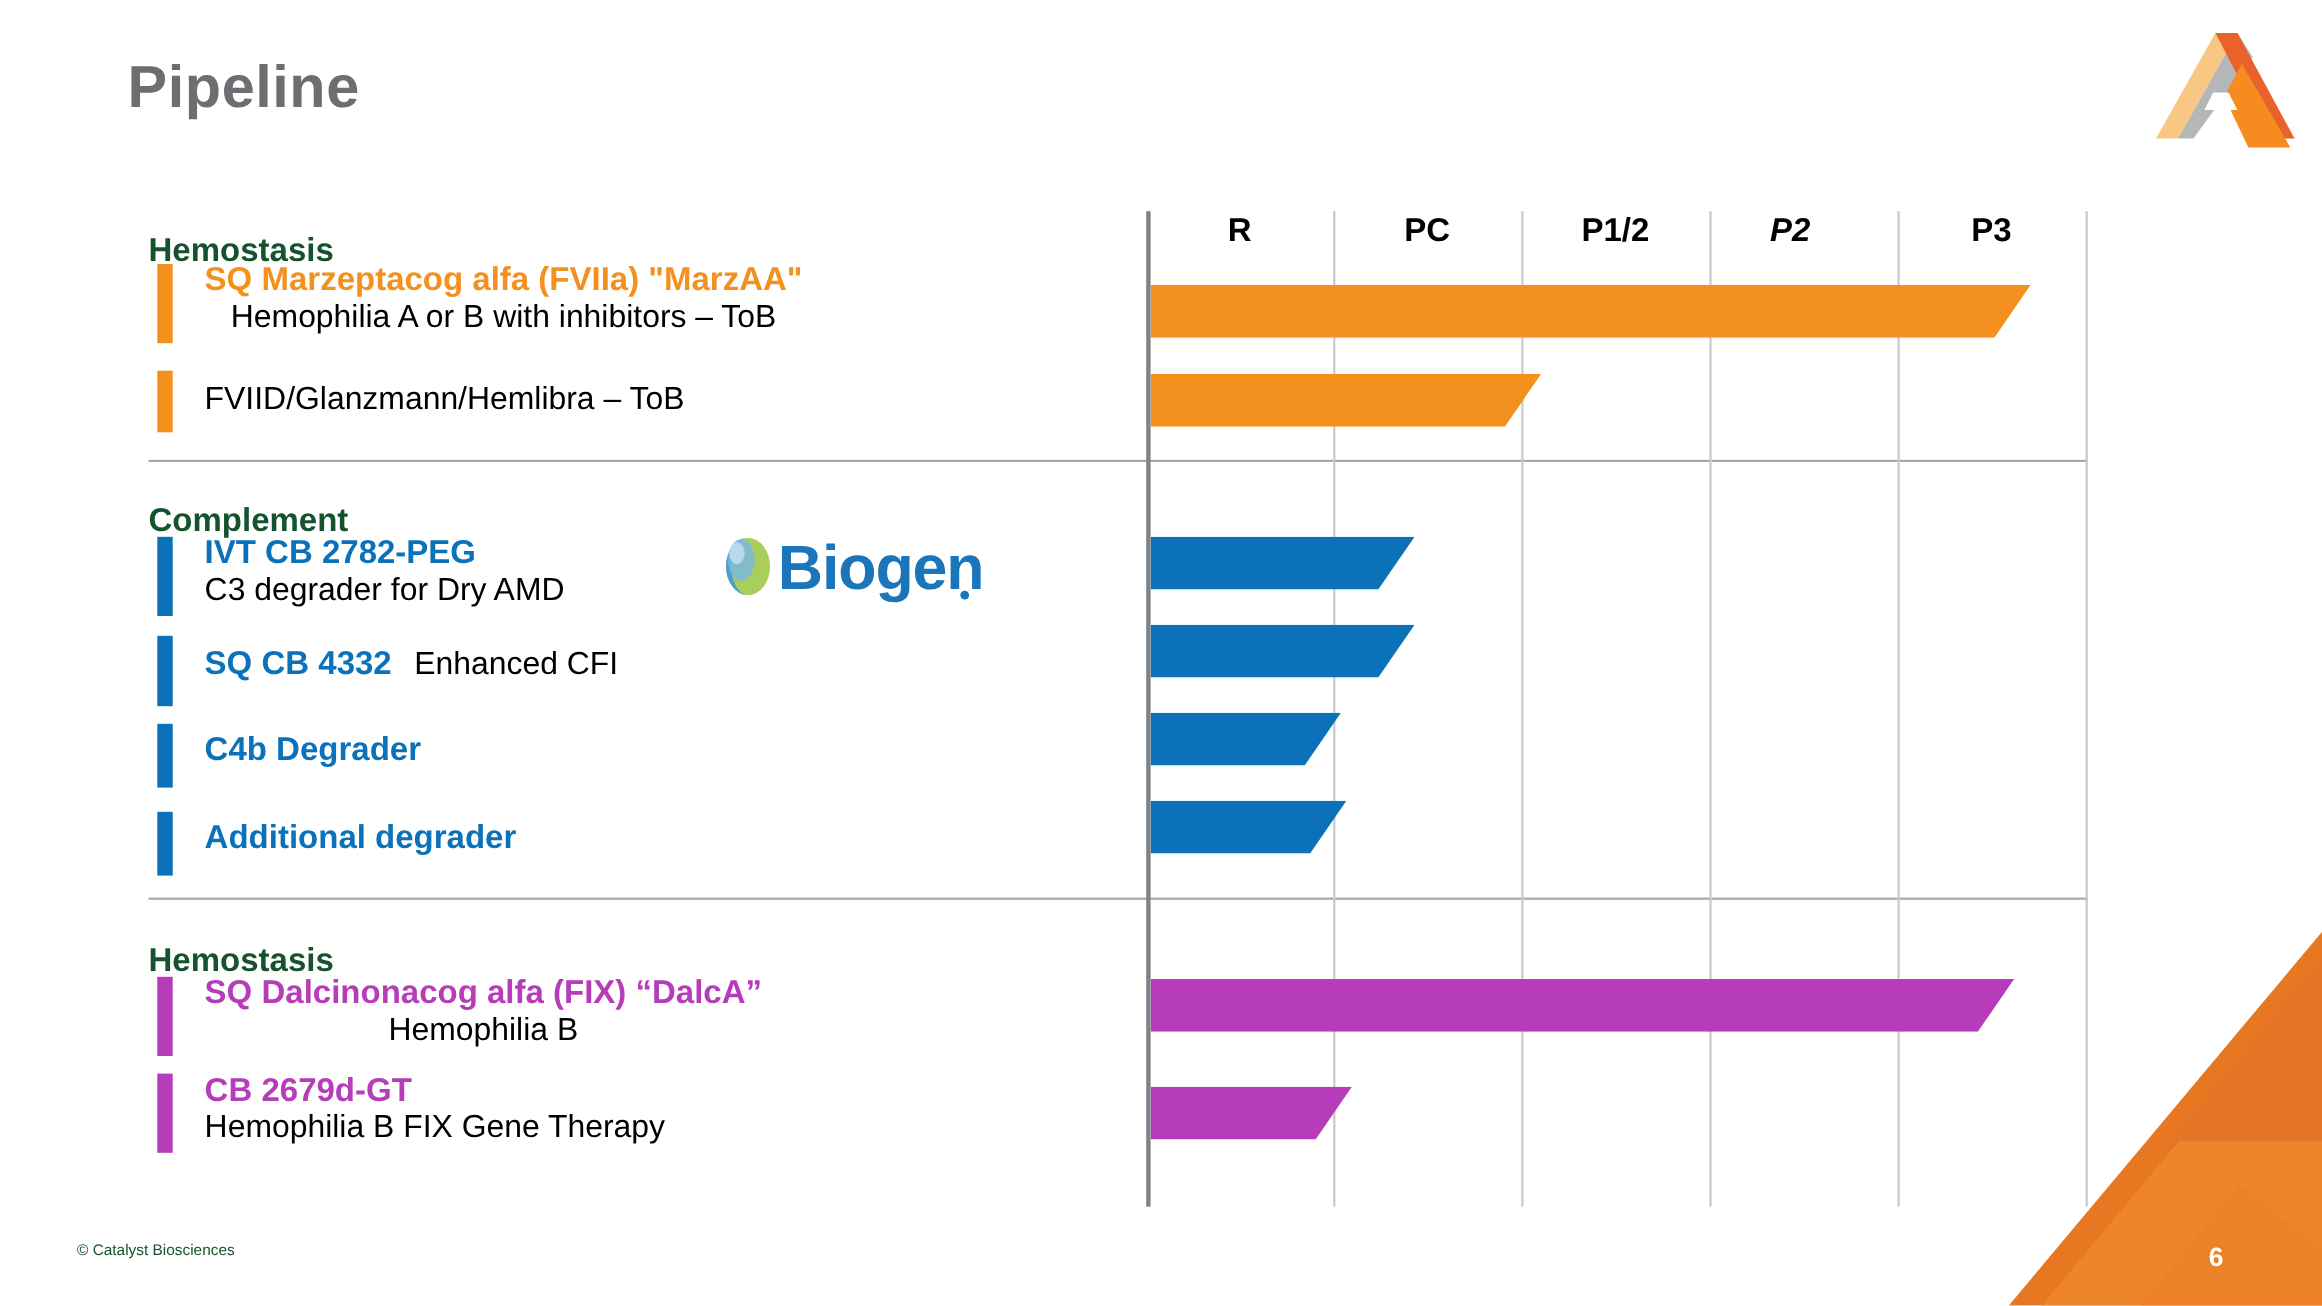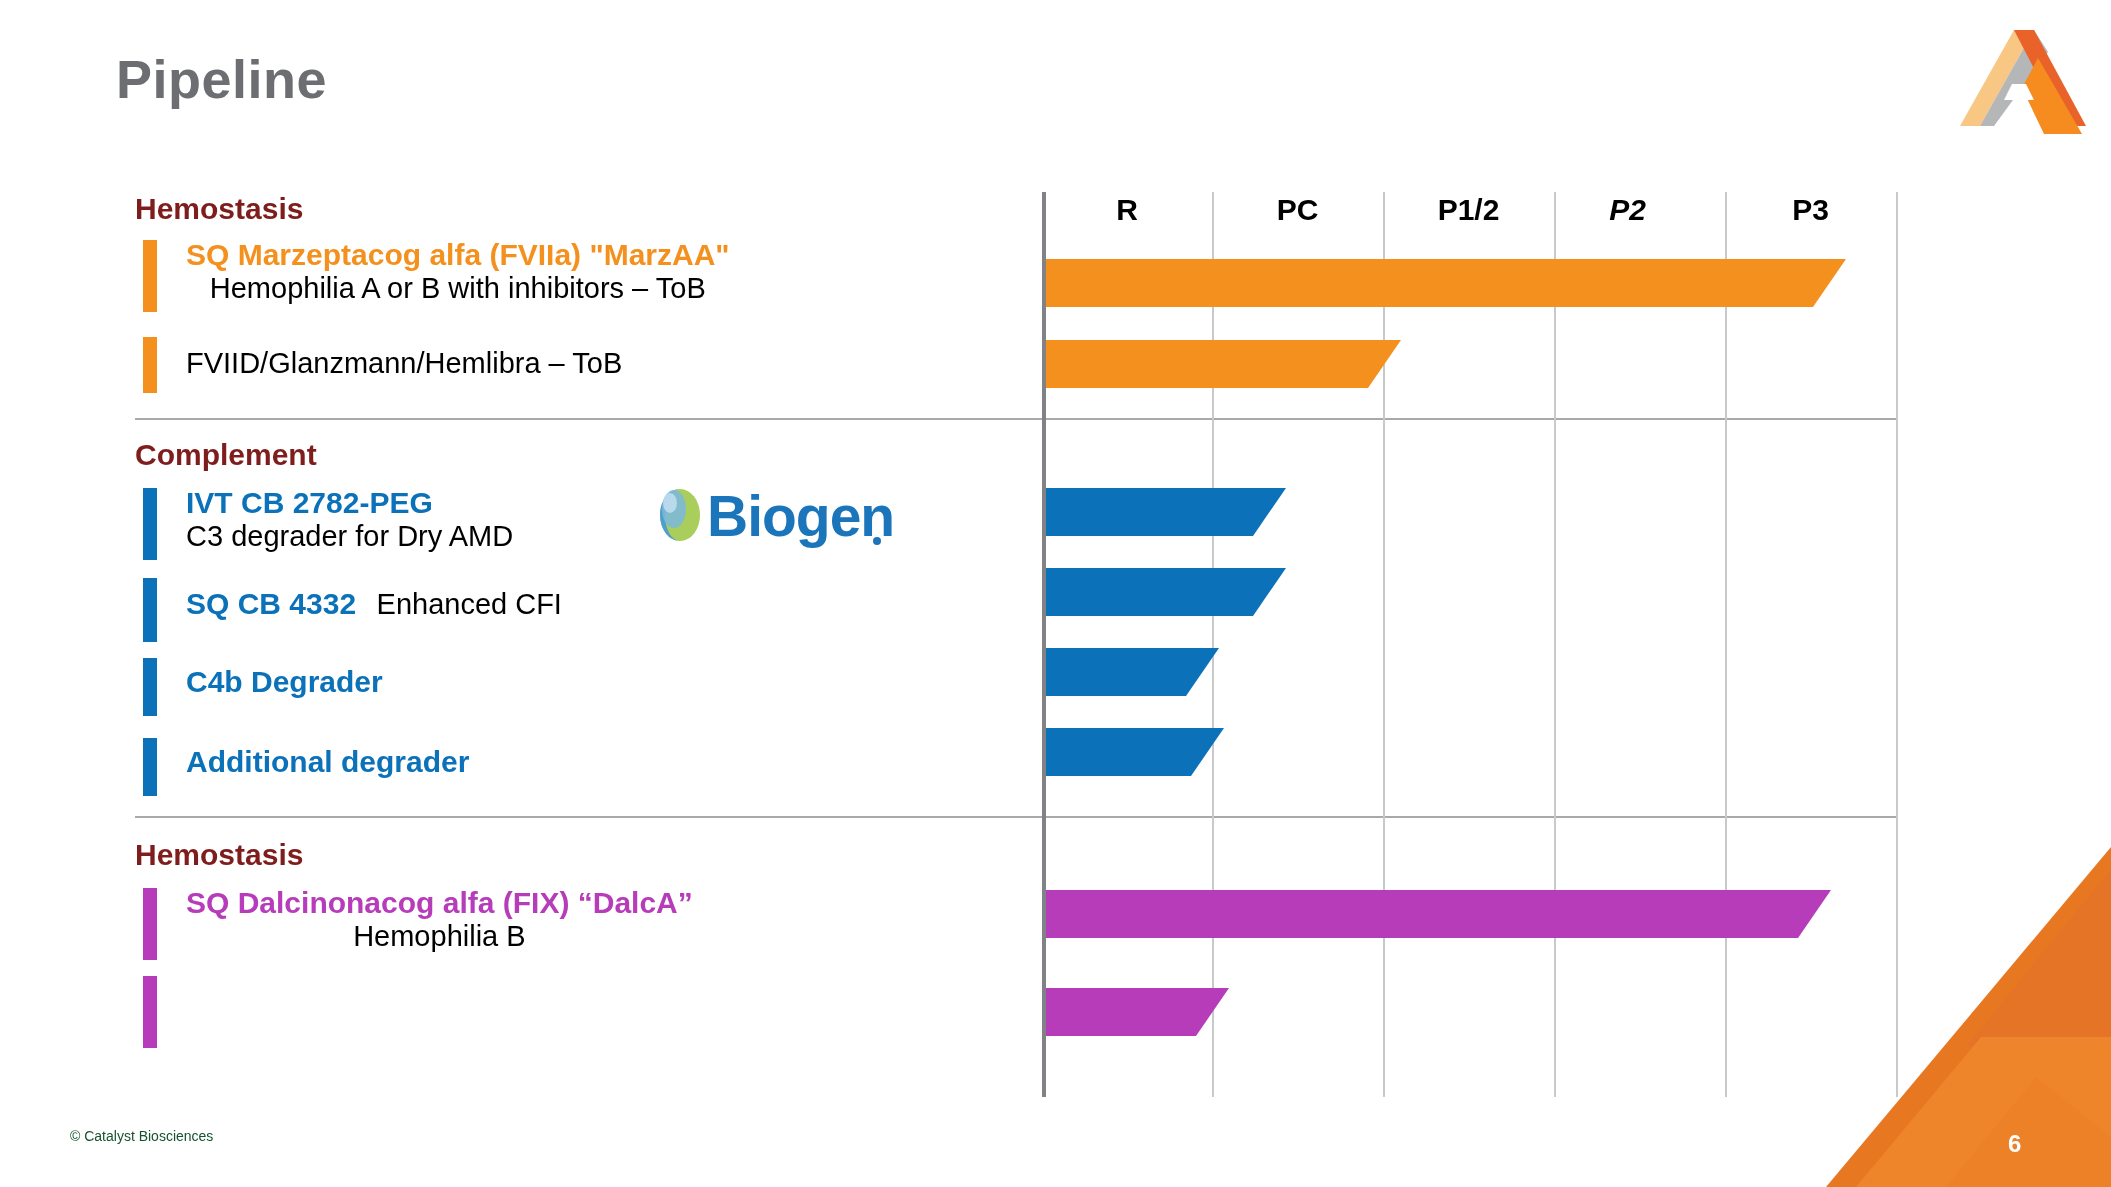--- a/index.html
+++ b/index.html
@@ -37,21 +37,21 @@
   .hdr{
     position:absolute;top:-5px;height:46px;line-height:46px;
     text-align:center;font-size:30px;font-weight:bold;color:#000000;
   }
 
   
   .sep{position:absolute;left:135px;width:1763px;height:2px;background:#a7a9ac;}
 
   
   .section-title{
-    position:absolute;left:135px;font-size:30px;font-weight:bold;color:#7f1d1d;
+    position:absolute;left:135px;font-size:30px;font-weight:bold;color:#14532d;margin-top:19px;
   }
   .tick{position:absolute;width:14px;}
   .prog{position:absolute;left:186px;}
   .prog .nm{font-size:30px;font-weight:bold;line-height:1.14;}
   .prog .ds{font-size:29px;color:#000000;line-height:1.14;font-weight:normal;text-align:center;}
   .prog .inline{font-size:29px;color:#000000;font-weight:normal;}
 
   
   .bar{position:absolute;}
   .bar svg{display:block;}
@@ -195,20 +195,24 @@
 
   <div class="section-title" style="top:838px;">Hemostasis</div>
 
   <div class="tick" style="left:143px;top:888px;height:72px;background:#B63CBA;"></div>
   <div class="prog" style="top:886px;">
     <div class="nm" style="color:#B63CBA;">SQ Dalcinonacog alfa (FIX) “DalcA”</div>
     <div class="ds">Hemophilia B</div>
   </div>
 
   <div class="tick" style="left:143px;top:976px;height:72px;background:#B63CBA;"></div>
+  <div class="prog" style="top:975px;">
+    <div class="nm" style="color:#B63CBA;">CB 2679d-GT</div>
+    <div class="ds">Hemophilia B FIX Gene Therapy</div>
+  </div>
 
   <div class="bar" style="left:1046px;top:890px;">
     <svg width="785" height="48" viewBox="0 0 785 48">
         <polygon points="0,0 785,0 752,48 0,48" fill="#B63CBA"></polygon>
       </svg>
   </div>
   <div class="bar" style="left:1046px;top:988px;">
     <svg width="183" height="48" viewBox="0 0 183 48">
         <polygon points="0,0 183,0 150,48 0,48" fill="#B63CBA"></polygon>
       </svg>

